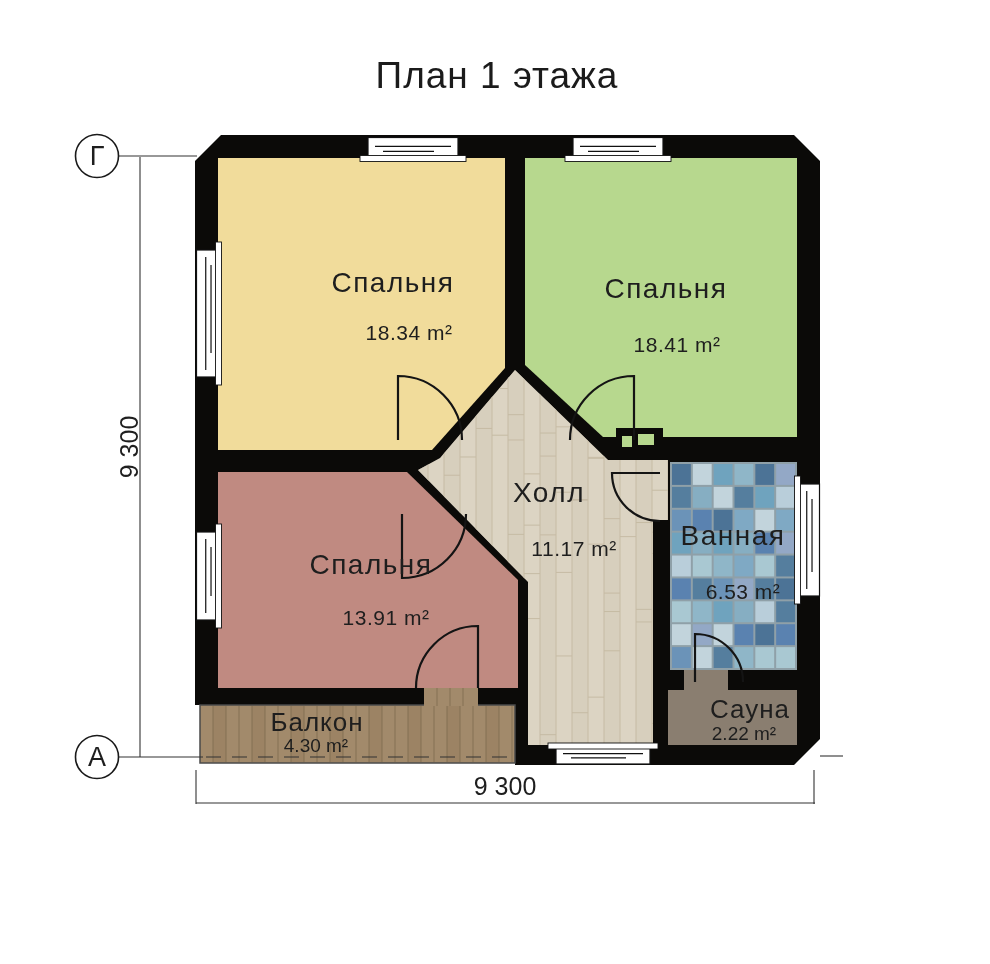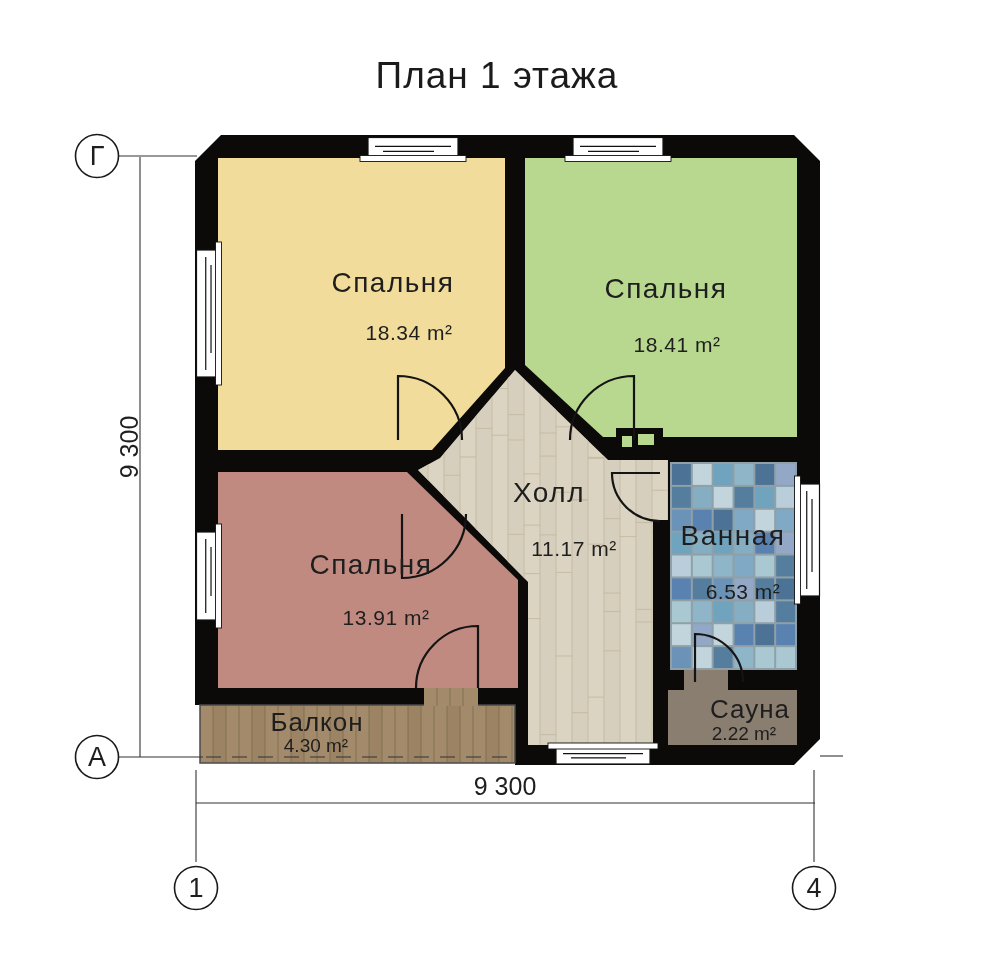--- a/index.html
+++ b/index.html
@@ -1,16 +1,16 @@
 <!DOCTYPE html>
 <html><head>
 <meta charset="utf-8">
 <style>
   html,body{margin:0;padding:0;background:#ffffff;}
-  .canvas{position:relative;width:990px;height:964px;background:#ffffff;overflow:hidden;
+  .canvas{position:relative;width:990px;height:804px;background:#ffffff;overflow:hidden;
           font-family:"Liberation Sans",sans-serif;}
   svg{display:block;}
   text{fill:#1e1e1e;}
   .room-name{font-size:28px;letter-spacing:1.5px;}
   .room-area{font-size:21px;letter-spacing:0.5px;}
   .room-name-sm{font-size:26px;letter-spacing:1px;}
   .room-area-sm{font-size:19px;}
   .title-text{font-size:37px;letter-spacing:1px;fill:#1b1b1b;}
   .axis-letter{font-size:27px;}
   .dim-text{font-size:25px;}

